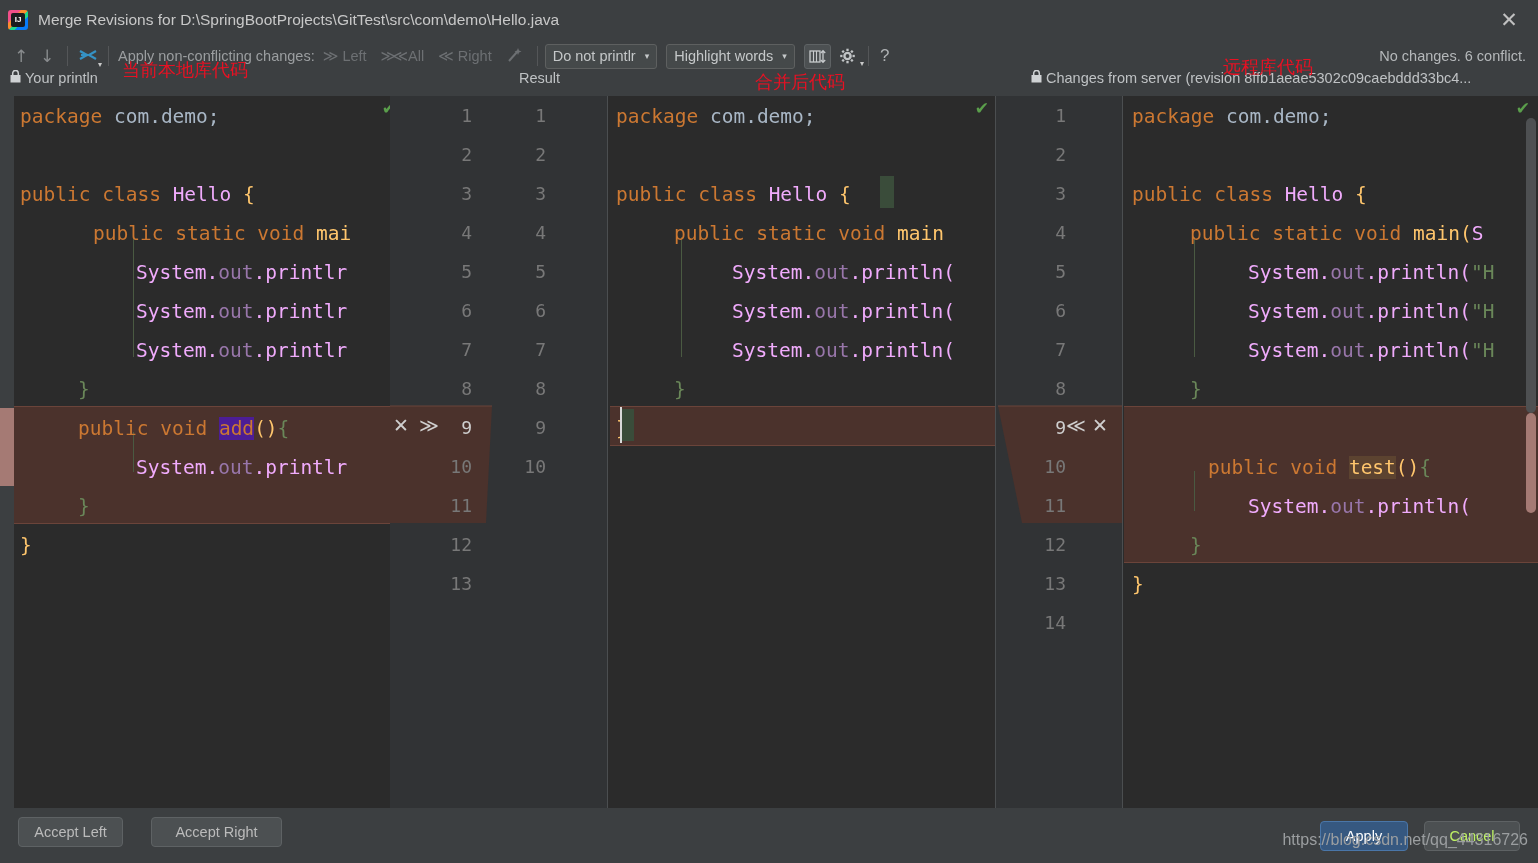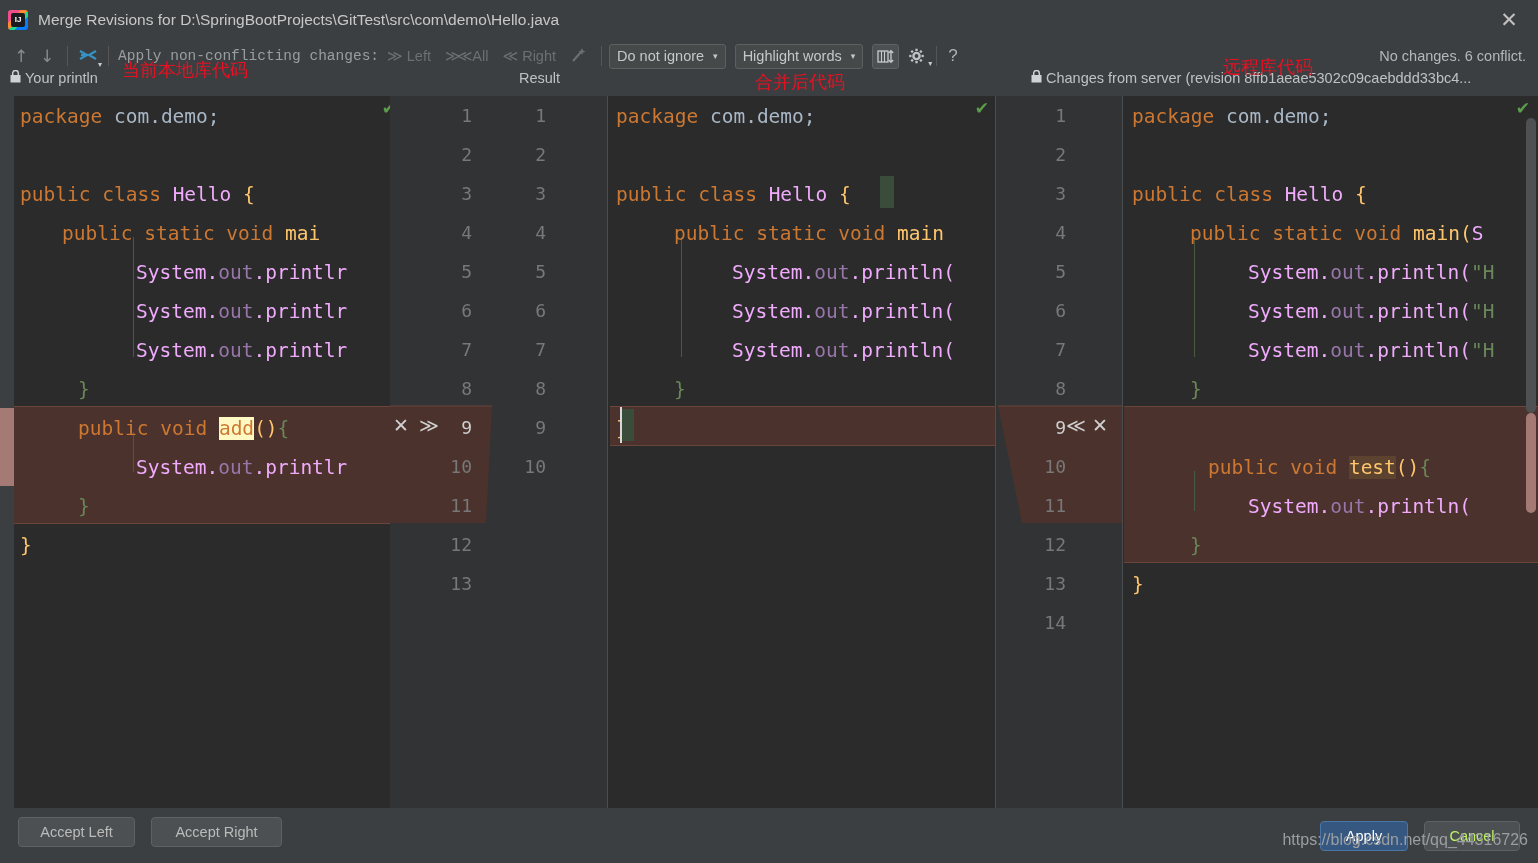--- a/index.html
+++ b/index.html
@@ -42,21 +42,21 @@
   .toolbar {
     position: absolute; left: 0; top: 40px; width: 1538px; height: 32px;
     display: flex; align-items: center; background: #3c3f41;
   }
   .tb-icon {
     width: 26px; height: 26px; display: flex; align-items: center; justify-content: center;
     color: #888b8d; font-size: 17px; font-family: "DejaVu Sans", sans-serif;
   }
   .tb-icon.up { margin-left: 8px; }
   .sep { width: 1px; height: 20px; background: #545658; margin: 0 7px; }
-  .tb-label { font-size: 14.5px; color: #9b9ea0; margin: 0 8px 0 2px; white-space: nowrap; font-family: Liberation Mono, monospace; }
+  .tb-label { font-size: 14.5px; color: #9b9ea0; margin: 0 8px 0 2px; white-space: nowrap; }
   .tb-action {
     font-size: 14.5px; color: #6d7073; display: flex; align-items: center;
     gap: 4px; margin-right: 14px; white-space: nowrap;
   }
   .chev { font-family: "DejaVu Sans", sans-serif; font-size: 15px; color: #6d7073; }
   .magic { color: #6d7073; font-size: 15px; margin-right: 6px; }
   .combo {
     height: 25px; background: #45494a; border: 1px solid #5e6060; border-radius: 3px;
     display: flex; align-items: center; padding: 0 7px; gap: 9px;
     font-size: 14.5px; color: #c5c8c9; margin-right: 9px; white-space: nowrap;
@@ -100,21 +100,21 @@
     position: absolute; left: 0; font-size: 19.5px; line-height: 39px; height: 39px;
     font-family: "DejaVu Sans Mono", monospace; white-space: pre;
   }
   .kw { color: #cc7832; }
   .cls { color: #f0abfc; }
   .br { color: #ffc66d; }
   .br2 { color: #6a8759; }
   .fld { color: #9876aa; }
   .str { color: #6a8759; }
   .plain { color: #a9b7c6; }
-  .hl-word { background: #fef9c3; text-align: center; }
+  .hl-word { background: #4c1d95; text-align: center; }
   .hl-word2 { background: #5c4330; }
 
   .conflict-bg { position: absolute; background: #4b322c; }
   .conflict-line-top { position: absolute; height: 1px; background: #6b443a; }
 
   .indent-guide { position: absolute; width: 1px; background: #4a5a42; }
 
   .check-mark { position: absolute; font-size: 17px; color: #5a9e4b; font-family: "DejaVu Sans", sans-serif; }
 
   .gut-act {
@@ -184,21 +184,21 @@
       <span>Right</span>
     </div>
     <div class="magic">
       <svg width="18" height="18" viewBox="0 0 18 18">
         <path d="M3 15 L11 6" stroke="#6d7073" stroke-width="2" fill="none"></path>
         <path d="M12 2 l1 2.5 2.5 1 -2.5 1 -1 2.5 -1 -2.5 -2.5 -1 2.5 -1z" fill="#6d7073"></path>
       </svg>
     </div>
     <div class="sep"></div>
     <div class="combo">
-      <span>Do not ignore</span>
+      <span>Do not printlr</span>
       <span class="caret">▾</span>
     </div>
     <div class="combo">
       <span>Highlight words</span>
       <span class="caret">▾</span>
     </div>
     <div class="tgl-btn">
       <svg width="17" height="15" viewBox="0 0 17 15">
         <rect x="1" y="2" width="10" height="11" fill="none" stroke="#c8cbcd" stroke-width="1.3"></rect>
         <line x1="4.5" y1="2" x2="4.5" y2="13" stroke="#c8cbcd" stroke-width="1.1"></line>
@@ -265,21 +265,21 @@
     <div class="pane" id="pane-left" style="left:14px; width:376px;">
       <div class="conflict-bg" style="left:0; top:310px; width:376px; height:117px;"></div>
       <div class="conflict-line-top" style="left:0; top:310px; width:376px;"></div>
       <div class="conflict-line-top" style="left:0; top:427px; width:376px;"></div>
       <div class="indent-guide" style="left:119px; top:141px; height:120px;"></div>
       <div class="indent-guide" style="left:119px; top:336px; height:40px;"></div>
       <div id="left-code">
           <div class="code-line" style="top: 1px; left: 6px;"><span class="kw">package </span><span class="plain">com.demo;</span></div>
           <div class="code-line" style="top: 40px; left: 6px;"></div>
           <div class="code-line" style="top: 79px; left: 6px;"><span class="kw">public class </span><span class="cls">Hello </span><span class="br">{</span></div>
-          <div class="code-line" style="top: 118px; left: 48px;"><span class="kw">public static void </span><span class="br">mai</span></div>
+          <div class="code-line" style="top: 118px; left: 79px;"><span class="kw">public static void </span><span class="br">mai</span></div>
           <div class="code-line" style="top: 157px; left: 122px;"><span class="cls">System.</span><span class="fld">out</span><span class="cls">.printlr</span></div>
           <div class="code-line" style="top: 196px; left: 122px;"><span class="cls">System.</span><span class="fld">out</span><span class="cls">.printlr</span></div>
           <div class="code-line" style="top: 235px; left: 122px;"><span class="cls">System.</span><span class="fld">out</span><span class="cls">.printlr</span></div>
           <div class="code-line" style="top: 274px; left: 64px;"><span class="br2">}</span></div>
           <div class="code-line" style="top: 313px; left: 64px;"><span class="kw">public void </span><span class="kw hl-word">add</span><span class="br">()</span><span class="br2">{</span></div>
           <div class="code-line" style="top: 352px; left: 122px;"><span class="cls">System.</span><span class="fld">out</span><span class="cls">.printlr</span></div>
           <div class="code-line" style="top: 391px; left: 64px;"><span class="br2">}</span></div>
           <div class="code-line" style="top: 430px; left: 6px;"><span class="br">}</span></div>
         </div>
       <div class="check-mark" style="right:-6px; top:2px;">✔</div>
@@ -394,21 +394,21 @@
           <div class="code-line" style="top: 469px; left: 8px;"><span class="br">}</span></div>
         </div>
       <div class="check-mark" style="right:8px; top:2px;">✔</div>
       <div class="vscroll" style="right:2px; top:22px; height:295px; background:#4e5052;"></div>
       <div class="vscroll red" style="right:2px; top:317px; height:100px;"></div>
     </div>
 
   </div>
 
   <div class="bottom">
-    <div class="btn" style="left:18px; top:9px; width:117px;">
+    <div class="btn" style="left:18px; top:9px; width:105px;">
       <span>Accept Left</span>
     </div>
     <div class="btn" style="left:151px; top:9px; width:131px;text-align:center;">
       <span>Accept Right</span>
     </div>
     <div class="btn primary" style="left:1320px; top:13px; width:88px;">
       <span>Apply</span>
     </div>
     <div class="btn dim" style="left:1424px; top:13px; width:96px; background:#4c5052;">
       <span>Cancel</span>

